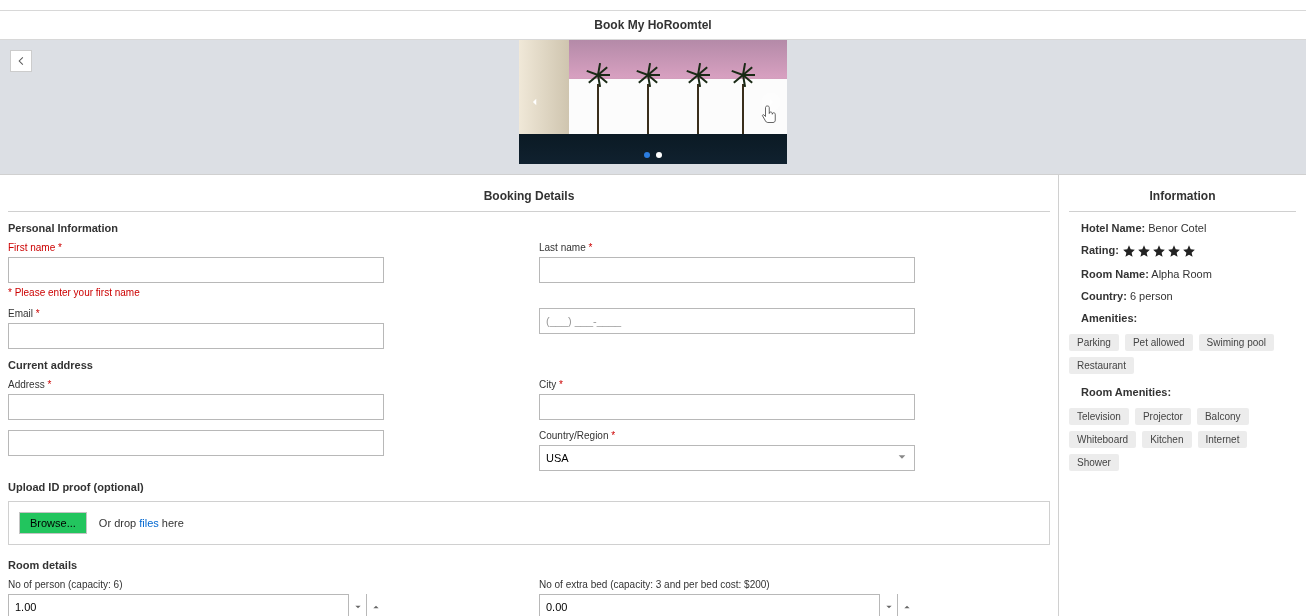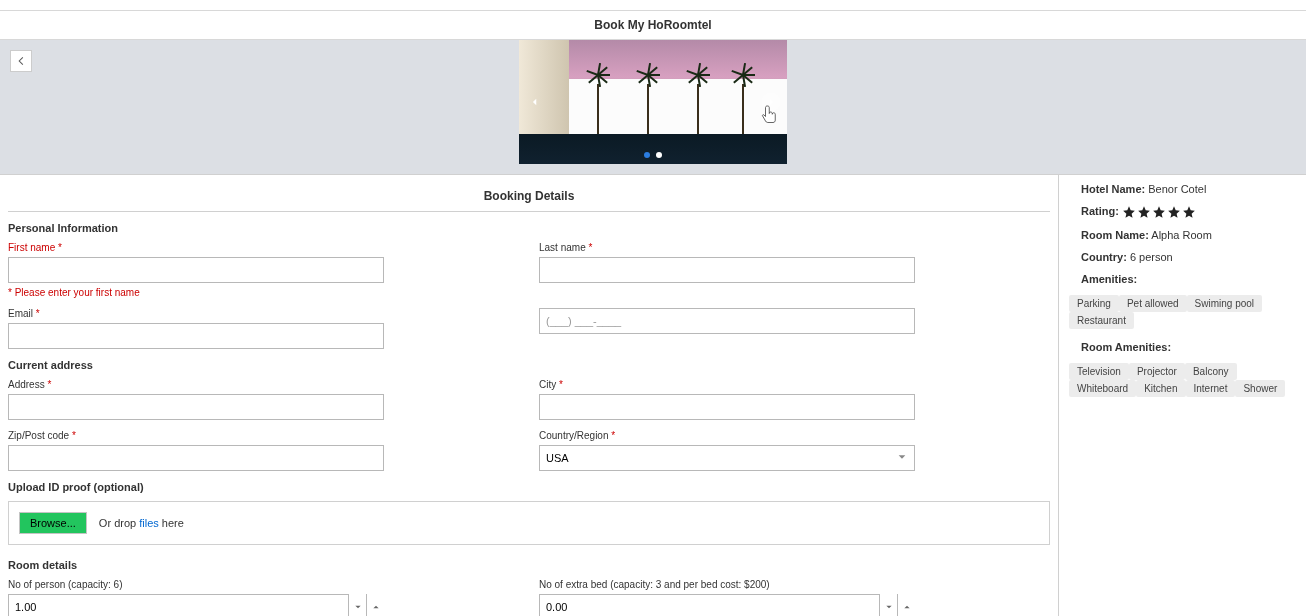--- a/index.html
+++ b/index.html
@@ -56,21 +56,21 @@
   .num-wrap{position:relative; width:376px;}
   .num-wrap input{width:100%; padding-right:40px;}
   .spin{position:absolute; right:0; top:0; bottom:0; width:36px; display:flex;}
   .spin button{flex:1; border:none; border-left:1px solid #b8b8b8; background:#fff; cursor:pointer; display:flex;align-items:center;justify-content:center;}
   .spin svg{width:8px;height:8px;fill:#666;}
 
   .info-line{margin-bottom:10px; font-size:11px;padding-left:12px;}
   .info-line b{font-weight:bold;}
   .stars{display:inline-flex; gap:1px; vertical-align:middle;}
   .stars svg{width:14px;height:14px; fill:#222;}
-  .pills{display:flex; flex-wrap:wrap; margin-top:4px;}
+  .pills{display:flex; flex-wrap:wrap; gap:6px; margin-top:4px;}
   .pill{background:#ececec; color:#444; padding:3px 8px; font-size:10px; border-radius:2px;}
 </style>
 </head>
 <body>
 
 <div class="topbar">Book My HoRoomtel</div>
 
 <div class="hero">
   <div class="back-btn">
     <svg viewBox="0 0 24 24">
@@ -181,21 +181,20 @@
         <label class="lbl"><span>Address</span> <span class="req">*</span></label>
         <input type="text" value="" style="">
       </div>
       <div class="col">
         <label class="lbl"><span>City</span> <span class="req">*</span></label>
         <input type="text" value="" style="">
       </div>
     </div>
     <div class="row">
       <div class="col">
-        <label class="lbl"><span>Zip/Post code</span> <span class="req">*</span></label>
         <input type="text" value="" style="">
       </div>
       <div class="col">
         <label class="lbl"><span>Country/Region</span> <span class="req">*</span></label>
         <div class="select-wrap">
           <input type="text" readonly="" value="USA" style="">
           <span class="arrow"><svg viewBox="0 0 24 24">
                 <path d="M4 8l8 8 8-8z"></path>
               </svg></span>
         </div>
@@ -246,20 +245,21 @@
                 </svg>
               </button>
           </div>
         </div>
       </div>
     </div>
 
   </div>
 
   <div class="side">
+    <div class="section-title">Information</div>
     <div class="info-line"><b>Hotel Name:</b> <span>Benor Cotel</span></div>
     <div class="info-line">
       <b>Rating:</b>
       <span class="stars" id="stars">
           <svg viewBox="0 0 24 24">
             <path d="M12 2l2.9 6.9L22 10l-5.5 5 1.6 7L12 18.5 5.9 22l1.6-7L2 10l7.1-1.1z"></path>
           </svg>
           <svg viewBox="0 0 24 24">
             <path d="M12 2l2.9 6.9L22 10l-5.5 5 1.6 7L12 18.5 5.9 22l1.6-7L2 10l7.1-1.1z"></path>
           </svg>

